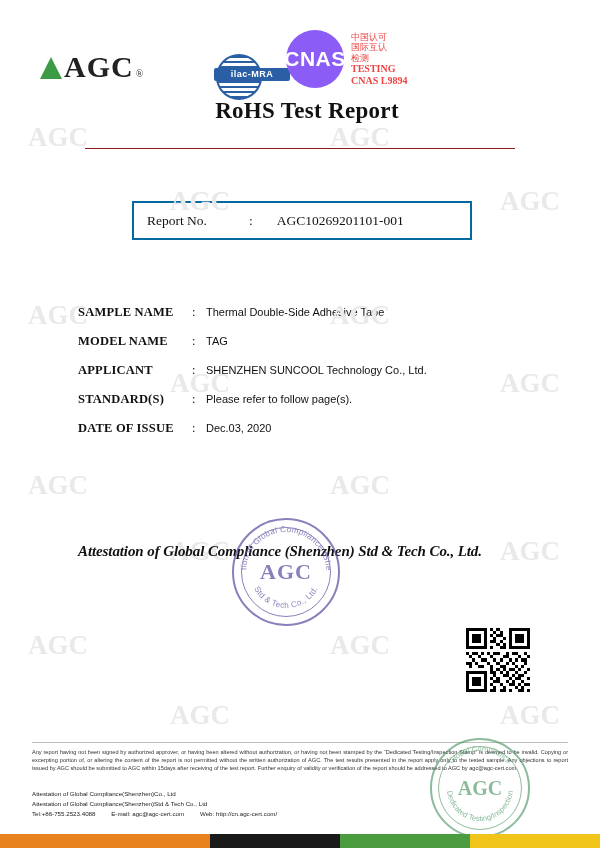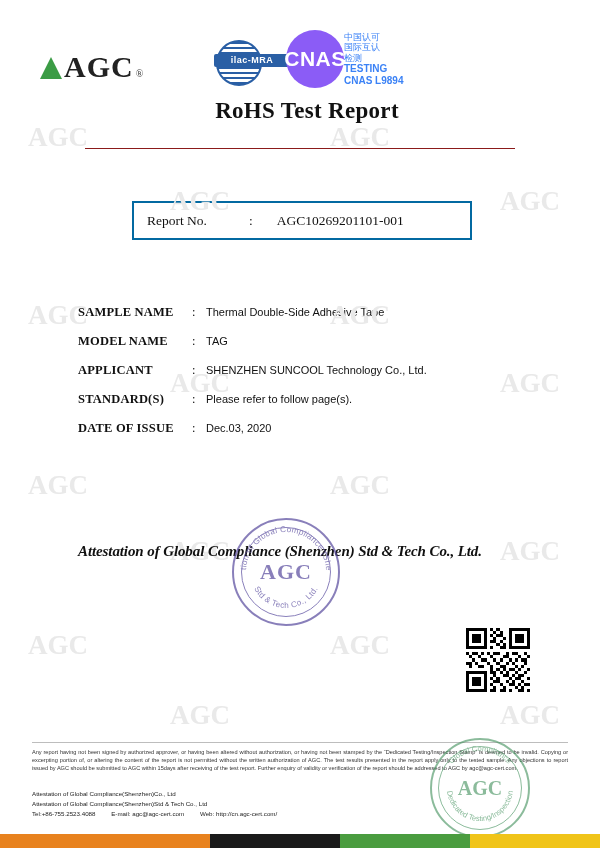--- a/index.html
+++ b/index.html
@@ -52,21 +52,21 @@
   .agc-reg {
     font-size: 10px;
     vertical-align: super;
     color: #333;
     margin-left: 2px;
   }
 
   .ilac {
     position: absolute;
     left: 216px;
-    top: 20px;
+    top: 34px;
     width: 72px;
     height: 46px;
   }
   .ilac-ring {
     position: absolute;
     left: 0; top: 2px;
     width: 42px; height: 42px;
     border-radius: 50%;
     border: 2px solid #2a5fa5;
     background:
@@ -103,23 +103,23 @@
     color: #fff;
     font-family: "Liberation Sans", sans-serif;
     font-size: 21px;
     font-weight: bold;
     letter-spacing: .5px;
     display: flex;
     align-items: center;
     justify-content: center;
   }
   .cnas-right {
-    margin-left: 0;
-    font-family: Liberation Sans, sans-serif;
-    color: #3b82f6;
+    margin-left: 7px;
+    font-family: Liberation Serif, serif;
+    color: #ef4444;
     line-height: 10.5px;
   }
   .cnas-cn { font-size: 9px; }
   .cnas-en { font-size: 10px; font-weight: bold; margin-top: 1px; }
 
   
   .title-wrap {
     position: absolute;
     top: 98px;
     left: 0;

